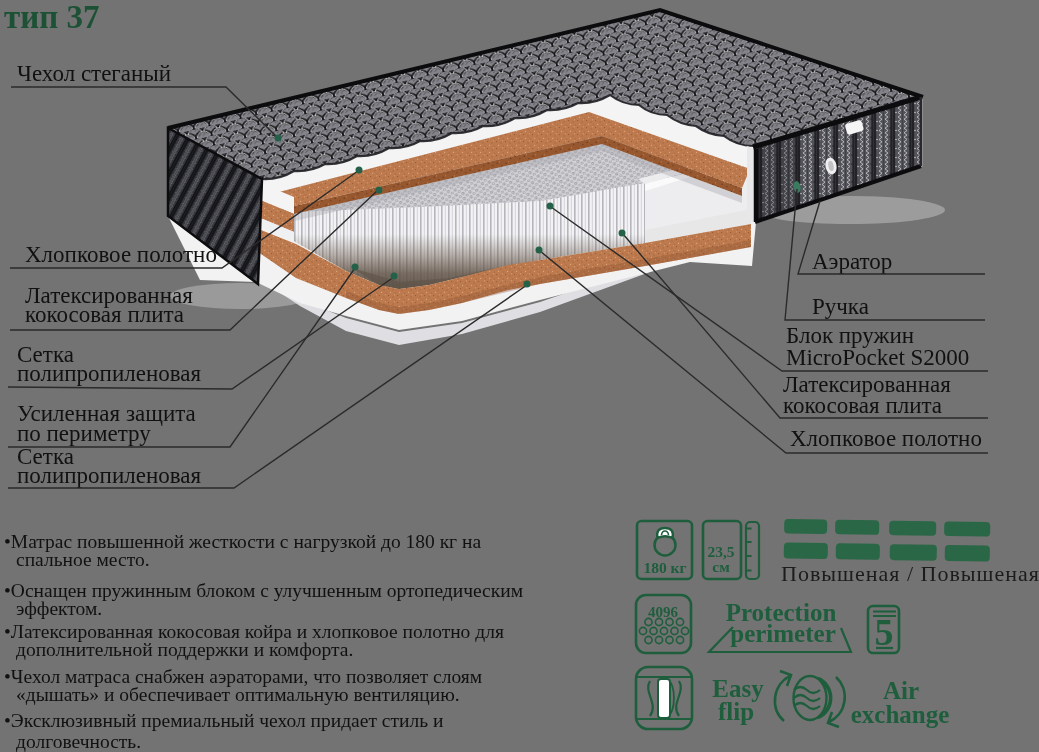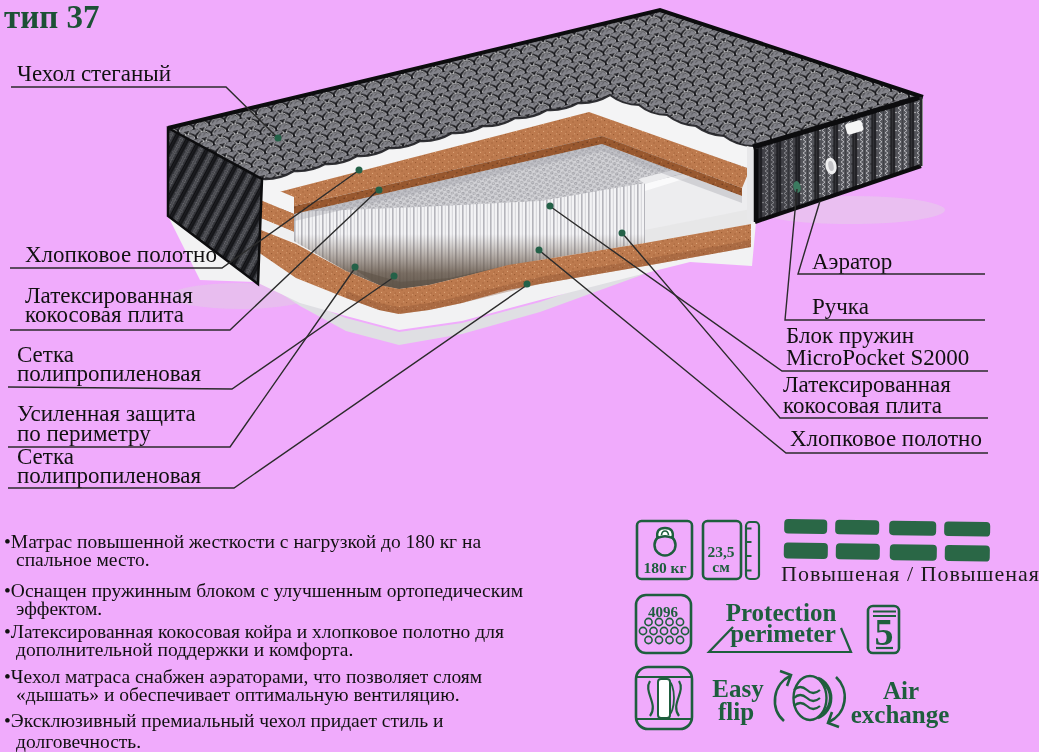--- a/index.html
+++ b/index.html
@@ -1,16 +1,16 @@
 <!DOCTYPE html>
 <html><head>
 <meta charset="utf-8">
 <style>
   html,body{margin:0;padding:0;background:#ffffff;}
-  .page{position:relative;width:1039px;height:752px;overflow:hidden;background:#f0abfc;
+  .page{position:relative;width:1039px;height:752px;overflow:hidden;background:#737373;
         font-family:"Liberation Serif", serif;}
   svg{position:absolute;left:0;top:0;}
 </style>
 </head>
 <body>
 <div class="page">
 <svg width="1039" height="752" viewBox="0 0 1039 752">
 <defs>
 
   <pattern id="quiltTop" width="16" height="10" patternUnits="userSpaceOnUse" patternTransform="rotate(-13)">

